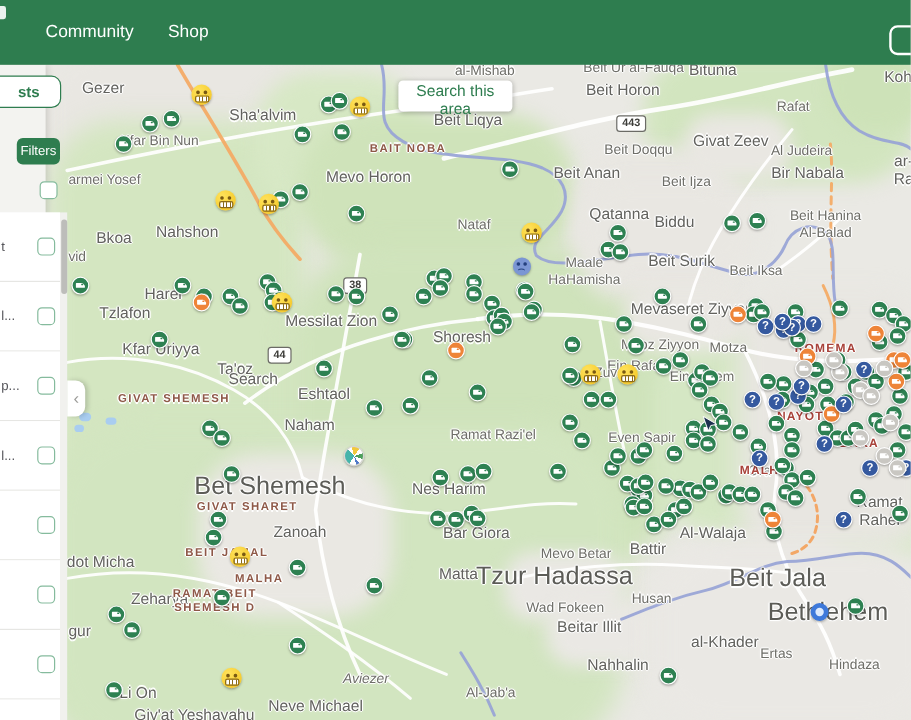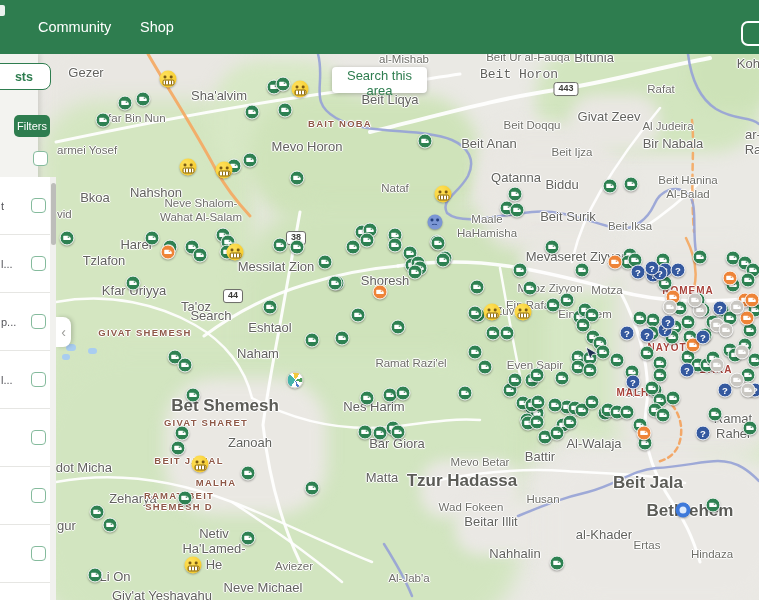--- a/index.html
+++ b/index.html
@@ -19,21 +19,21 @@
   
   #map{position:absolute;inset:0;z-index:1;overflow:hidden;background:#eae9e4;}
   .patch{position:absolute;}
   #roads{position:absolute;left:0;top:0;z-index:2;}
   .lbl{position:absolute;z-index:3;color:#62625e;white-space:pre-line;text-align:center;
        transform:translate(-50%,-50%);line-height:1.18;pointer-events:none;
        text-shadow:1px 0 0 #fff,-1px 0 0 #fff,0 1px 0 #fff,0 -1px 0 #fff,0 0 3px #fff;}
   .lbl.la{transform:translate(0,-50%);text-align:left;}
   .lbl.sm{font-size:11.5px;color:#6e6e68;}
   .lbl.md{font-size:13px;}
-  .lbl.lg{font-size:17px;color:#5c5c57;font-weight:bold;}
+  .lbl.lg{font-size:21px;color:#5c5c57;}
   .lbl.ar{font-size:9.5px;font-weight:bold;letter-spacing:.13em;color:#8e5847;}
   .lbl.rd{font-size:10px;font-weight:bold;letter-spacing:.1em;color:#a8423a;}
   .shield{position:absolute;z-index:3;transform:translate(-50%,-50%);background:#fff;
           border:1.3px solid #6b6b66;border-radius:3px;color:#3c3c38;font-size:9px;
           font-weight:bold;padding:1px 4px;line-height:1.1;}
 
   
   .mk{position:absolute;z-index:4;width:15px;height:15px;border-radius:50%;
       border:1.5px solid #fff;box-sizing:border-box;transform:translate(-50%,-50%);
       display:flex;align-items:center;justify-content:center;
@@ -147,21 +147,21 @@
         <path d="M384,544 C394,560 404,576 412,596" fill="none" stroke="#97a3d6" stroke-width="2.5" stroke-linecap="round" opacity="0.92"></path>
       </svg>
       <div class="lbl md" style="left: 86px; top: 73px;">Gezer</div>
       <div class="lbl md" style="left: 219px; top: 96px;">Sha'alvim</div>
       <div class="lbl sm" style="left: 133px; top: 119px;">Kfar Bin Nun</div>
       <div class="lbl sm la" style="left: 57px; top: 151px;">armei Yosef</div>
       <div class="lbl md" style="left: 307px; top: 147px;">Mevo Horon</div>
       <div class="lbl md" style="left: 390px; top: 100px;">Beit Liqya</div>
       <div class="lbl sm" style="left: 404px; top: 60px;">al-Mishab</div>
       <div class="lbl sm" style="left: 528px; top: 58px;">Beit Ur al-Fauqa</div>
-      <div class="lbl md" style="left: 519px; top: 75px; font-family: Liberation Mono, monospace;">Beit Horon</div>
+      <div class="lbl md" style="left: 519px; top: 75px;">Beit Horon</div>
       <div class="lbl md" style="left: 594px; top: 58px;">Bitunia</div>
       <div class="lbl sm" style="left: 661px; top: 90px;">Rafat</div>
       <div class="lbl md" style="left: 752px; top: 64px;">Koha</div>
       <div class="lbl md" style="left: 609px; top: 117px;">Givat Zeev</div>
       <div class="lbl sm" style="left: 532px; top: 126px;">Beit Doqqu</div>
       <div class="lbl sm" style="left: 668px; top: 127px;">Al Judeira</div>
       <div class="lbl md" style="left: 673px; top: 144px;">Bir Nabala</div>
       <div class="lbl md" style="left: 753px; top: 142px;">ar-Ra</div>
       <div class="lbl md" style="left: 489px; top: 144px;">Beit Anan</div>
       <div class="lbl sm" style="left: 572px; top: 153px;">Beit Ijza</div>
@@ -177,22 +177,20 @@
       <div class="lbl md" style="left: 577px; top: 257px;">Mevaseret Ziyyon</div>
       <div class="lbl sm" style="left: 550px; top: 289px;">Maoz Ziyyon</div>
       <div class="lbl sm" style="left: 607px; top: 291px;">Motza</div>
       <div class="lbl sm" style="left: 528px; top: 306px;">Ein Rafa</div>
       <div class="lbl sm" style="left: 508px; top: 312px;">Zuva</div>
       <div class="lbl sm" style="left: 585px; top: 315px;">Ein Kerem</div>
       <div class="lbl sm" style="left: 535px; top: 366px;">Even Sapir</div>
       <div class="lbl sm" style="left: 633px; top: 394px;">Ora</div>
       <div class="lbl md" style="left: 385px; top: 281px;">Shoresh</div>
       <div class="lbl md" style="left: 276px; top: 267px;">Messilat Zion</div>
-      <div class="lbl sm" style="left: 201px; top: 211px;">Neve Shalom-
-Wahat Al-Salam</div>
       <div class="lbl md" style="left: 156px; top: 193px;">Nahshon</div>
       <div class="lbl md" style="left: 95px; top: 198px;">Bkoa</div>
       <div class="lbl sm la" style="left: 57px; top: 215px;">vid</div>
       <div class="lbl md" style="left: 136px; top: 245px;">Harel</div>
       <div class="lbl md" style="left: 104px; top: 261px;">Tzlafon</div>
       <div class="lbl md" style="left: 196px; top: 267px; margin-top: 40px;">Ta'oz</div>
       <div class="lbl md" style="left: 134px; top: 291px;">Kfar Uriyya</div>
       <div class="lbl md" style="left: 211px; top: 316px;">Search</div>
       <div class="lbl md" style="left: 270px; top: 328px;">Eshtaol</div>
       <div class="lbl ar" style="left: 145px; top: 333px;">GIVAT SHEMESH</div>
@@ -202,24 +200,21 @@
       <div class="lbl md" style="left: 250px; top: 443px;">Zanoah</div>
       <div class="lbl ar" style="left: 189px; top: 461px;">BEIT JAMAL</div>
       <div class="lbl ar" style="left: 216px; top: 483px;">MALHA</div>
       <div class="lbl md" style="left: 133px; top: 499px;">Zeharya</div>
       <div class="lbl ar" style="left: 179px; top: 501px;">RAMAT BEIT
 SHEMESH D</div>
       <div class="lbl md la" style="left: 47px; top: 468px;">Sdot Micha</div>
       <div class="lbl md la" style="left: 57px; top: 526px;">gur</div>
       <div class="lbl md" style="left: 115px; top: 577px;">Li On</div>
       <div class="lbl md" style="left: 162px; top: 596px;">Giv'at Yeshayahu</div>
-      <div class="lbl md" style="left: 214px; top: 549px;">Netiv
-Ha'Lamed-
-He</div>
-      <div class="lbl sm" style="left: 294px; top: 567px;">Aviezer</div>
+      <div class="lbl sm" style="left: 305px; top: 567px; font-style: italic;">Aviezer</div>
       <div class="lbl md" style="left: 263px; top: 588px;">Neve Michael</div>
       <div class="lbl md" style="left: 374px; top: 407px;">Nes Harim</div>
       <div class="lbl md" style="left: 397px; top: 444px;">Bar Giora</div>
       <div class="lbl sm" style="left: 411px; top: 364px;">Ramat Razi'el</div>
       <div class="lbl md" style="left: 382px; top: 478px;">Matta</div>
       <div class="lbl sm" style="left: 480px; top: 463px;">Mevo Betar</div>
       <div class="lbl lg" style="left: 462px; top: 481px;">Tzur Hadassa</div>
       <div class="lbl sm" style="left: 471px; top: 508px;">Wad Fokeen</div>
       <div class="lbl md" style="left: 491px; top: 522px;">Beitar Illit</div>
       <div class="lbl sm" style="left: 543px; top: 500px;">Husan</div>
@@ -231,21 +226,21 @@
       <div class="lbl sm" style="left: 647px; top: 546px;">Ertas</div>
       <div class="lbl sm" style="left: 712px; top: 555px;">Hindaza</div>
       <div class="lbl lg" style="left: 648px; top: 483px;">Beit Jala</div>
       <div class="lbl lg" style="left: 690px; top: 511px;">Bethlehem</div>
       <div class="lbl md" style="left: 733px; top: 426px;">Ramat Rahel</div>
       <div class="lbl ar" style="left: 340px; top: 124px;">BAIT NOBA</div>
       <div class="lbl rd" style="left: 688px; top: 291px;">ROMEMA</div>
       <div class="lbl rd" style="left: 667px; top: 348px;">NAYOT</div>
       <div class="lbl rd" style="left: 716px; top: 370px;">BAKA</div>
       <div class="lbl rd" style="left: 637px; top: 393px;">MALHA</div>
-      <div class="shield" style="left: 526px; top: 89px; margin-left: 40px;">443</div>
+      <div class="shield" style="left: 526px; top: 103px;">443</div>
       <div class="shield" style="left: 296px; top: 238px;">38</div>
       <div class="shield" style="left: 233px; top: 296px;">44</div>
       <div class="mk mk-green" style="left: 103px; top: 120px;">
         <svg width="9" height="9" viewBox="0 0 24 24">
           <path fill="#fff" d="M2 7.2C2 6.5 2.5 6 3.2 6H14c1.9 0 3.7.9 4.9 2.4l2.6 3.2c.3.4.5 1 .5 1.5v2.7c0 .7-.5 1.2-1.2 1.2H3.2C2.5 17 2 16.5 2 15.8V7.2z"></path>
           <rect class="win" x="13.8" y="8" width="4.4" height="3" rx="0.7"></rect>
         </svg>
       </div>
       <div class="mk mk-green" style="left: 125px; top: 103px;">
         <svg width="9" height="9" viewBox="0 0 24 24">

